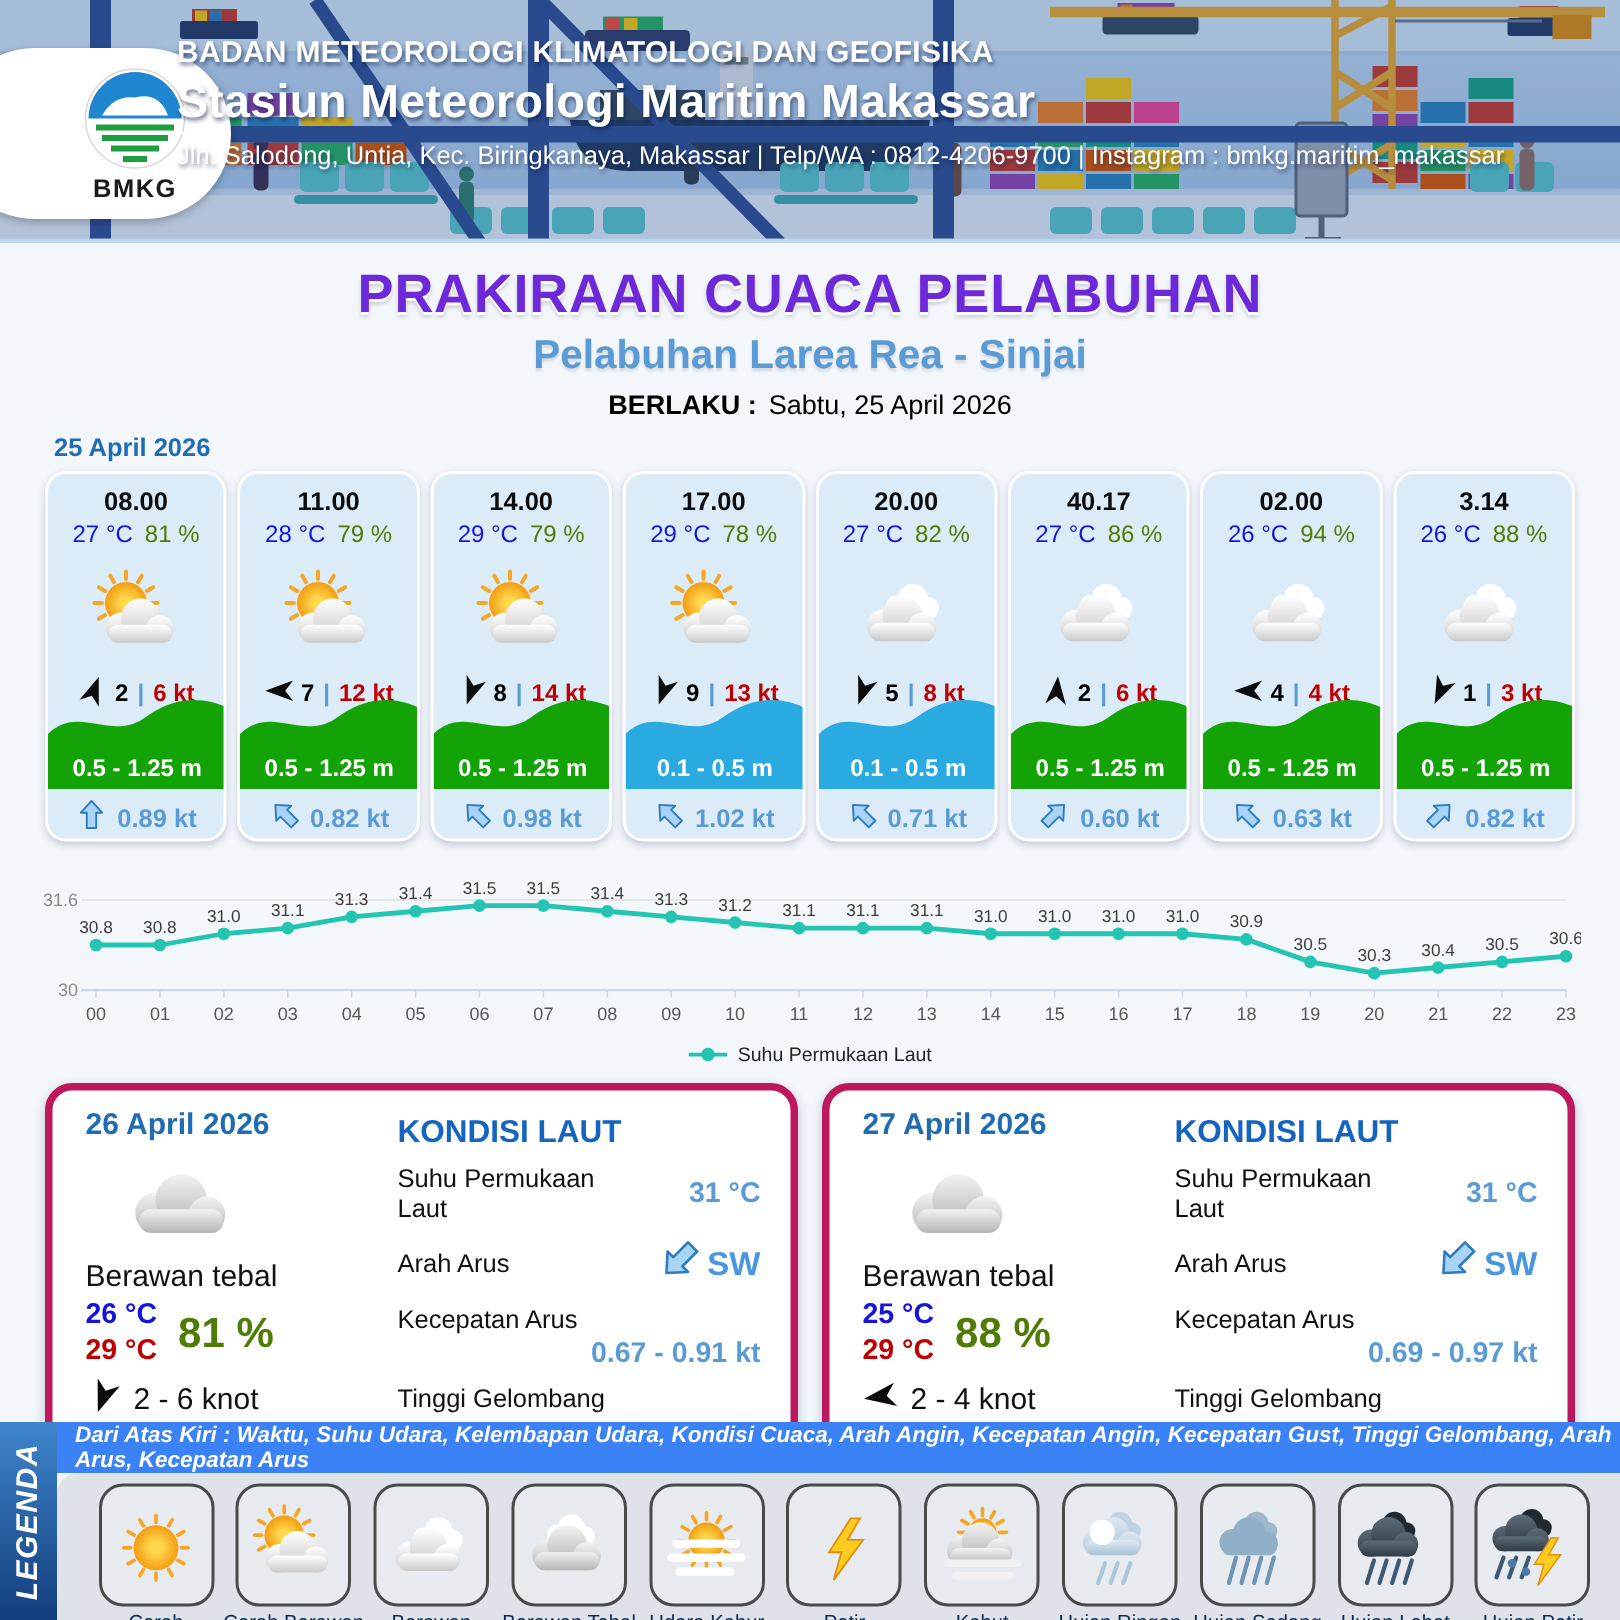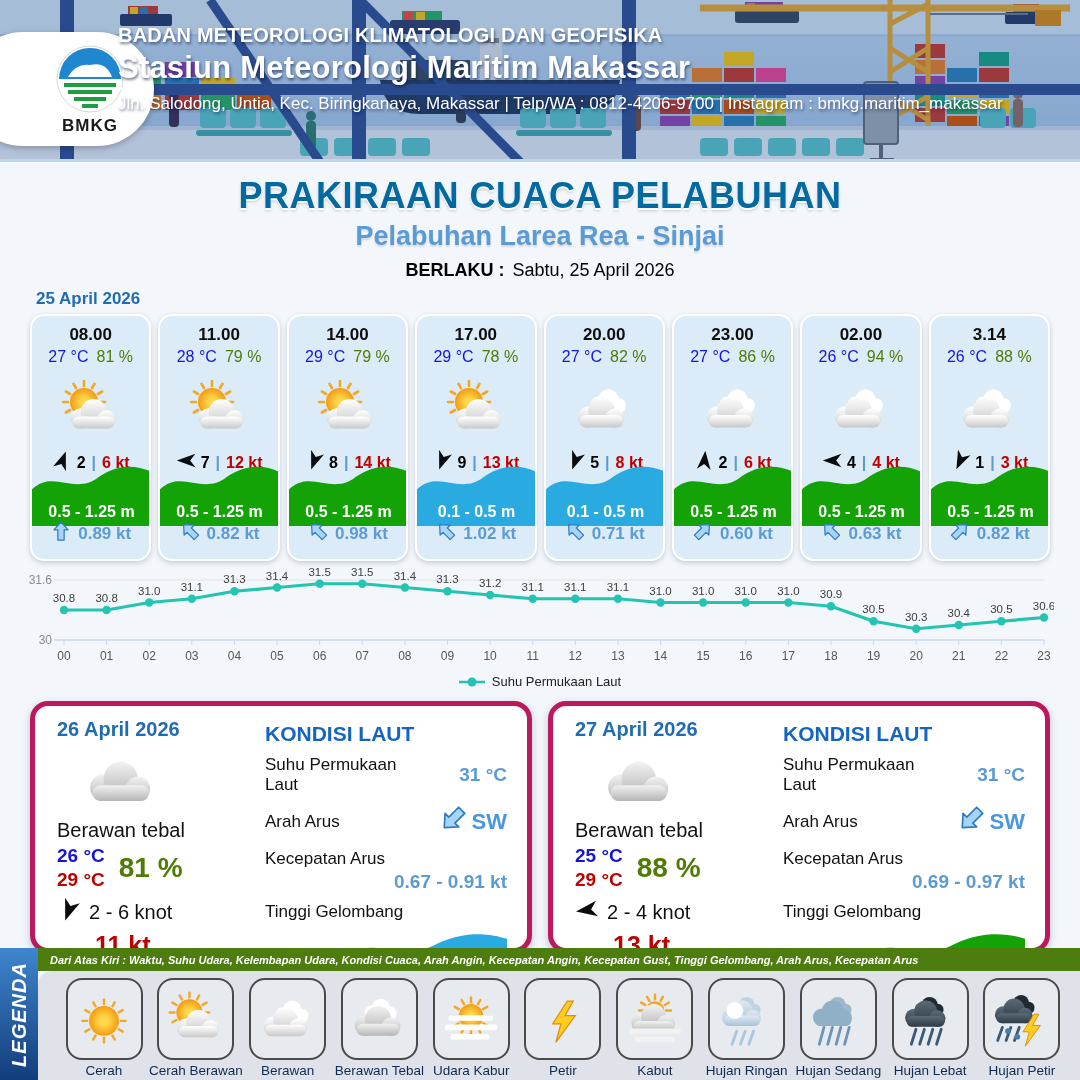--- a/index.html
+++ b/index.html
@@ -11,43 +11,43 @@
   .header-art { position:absolute; inset:0; }
   .logo-pill { position:absolute; left:-34px; top:32px; width:188px; height:114px; background:#fff; border-radius:60px; display:flex; align-items:center; justify-content:flex-end; padding-right:28px; box-shadow:0 2px 6px rgba(0,0,0,.25); }
   .logo-inner { display:flex; flex-direction:column; align-items:center; }
   .logo-text { font-size:17px; font-weight:bold; color:#1a1a1a; letter-spacing:1px; margin-top:1px; }
   .header-text { position:absolute; left:118px; top:24px; color:#fff; text-shadow:1px 2px 3px rgba(10,20,60,.55); }
   .header-org { font-size:20px; font-weight:bold; letter-spacing:.2px; }
   .header-station { font-size:31px; font-weight:bold; margin-top:3px; letter-spacing:.2px; }
   .header-address { font-size:17px; margin-top:8px; font-weight:400; }
 
   
-  .title { text-align:center; margin-top:13px; font-size:36px; font-weight:800; color:#0369a1; letter-spacing:.5px; text-shadow:0 2px 0 #fff, 0 3px 3px rgba(0,0,0,.18); }
+  .title { text-align:center; margin-top:13px; font-size:36px; font-weight:800; color:#6d28d9; letter-spacing:.5px; text-shadow:0 2px 0 #fff, 0 3px 3px rgba(0,0,0,.18); }
   .subtitle { text-align:center; font-size:27px; font-weight:800; color:#5b9bd5; margin-top:4px; text-shadow:0 2px 2px rgba(0,0,0,.12); }
   .validity { display:flex; justify-content:center; gap:60px; margin-top:8px; font-size:18px; color:#000; }
   .validity .pair { display:flex; gap:8px; }
   .vlabel { font-weight:bold; }
   .date-label { margin:8px 0 5px 36px; font-size:17px; font-weight:bold; color:#1f6cb3; }
 
   
   .cards-row { display:flex; gap:7px; margin:0 30px; height:247px; }
   .hour-card { flex:1 1 0; position:relative; background:#dcebf8; border:2px solid #fff; border-radius:14px; box-shadow:0 2px 5px rgba(60,80,120,.25); overflow:hidden; display:flex; flex-direction:column; align-items:center; }
   .hc-time { font-size:17px; font-weight:bold; color:#0d0d0d; margin-top:9px; }
   .hc-th { font-size:16px; font-weight:normal; margin-top:3px; white-space:nowrap; }
   .hc-temp { color:#1414dd; }
   .hc-hum { color:#4e7c04; margin-left:8px; }
   .hc-icon { margin-top:8px; height:70px; display:flex; align-items:center; justify-content:center; }
   .hc-wind { display:flex; align-items:center; gap:4px; font-size:16px; font-weight:bold; margin-top:6px; white-space:nowrap; }
   .hc-wind .pipe { color:#5b9bd5; margin:0 2px; }
   .hc-wind .gust { color:#c00000; }
   .hc-wave { position:absolute; left:0; right:0; bottom:33px; height:68px; }
-  .hc-current { position:absolute; left:0; right:0; bottom:12px; display:flex; align-items:center; justify-content:center; gap:6px; font-size:17px; font-weight:bold; color:#5b9bd5; }
+  .hc-current { position:absolute; left:0; right:0; bottom:0; display:flex; align-items:center; justify-content:center; gap:6px; font-size:17px; font-weight:bold; color:#5b9bd5; }
 
   
-  .chart-wrap { margin:3px 26px 0; }
+  .chart-wrap { margin:23px 26px 0; }
   .chart-legend { display:flex; align-items:center; justify-content:center; gap:7px; font-size:13px; color:#222; margin-top:2px; }
 
   
   .days-row { display:flex; gap:16px; margin:12px 30px 0; }
   .day-card { flex:1 1 0; background:#fff; border:5px solid #be185d; border-radius:18px; box-shadow:0 3px 7px rgba(60,80,120,.3); padding:12px 20px 12px 22px; height:252px; display:flex; gap:10px; }
   .dc-left { width:44%; display:flex; flex-direction:column; }
   .dc-date { font-size:20px; font-weight:bold; color:#1f6cb3; }
   .dc-icon { height:84px; display:flex; align-items:center; padding-left:22px; }
   .dc-cond { font-size:20px; color:#111; margin-top:2px; }
   .dc-temps { display:flex; align-items:center; gap:14px; margin-top:2px; }
@@ -63,21 +63,21 @@
   .sea-val { font-size:19px; font-weight:bold; color:#5b9bd5; white-space:nowrap;margin-left:32px; }
   .sea-arrow { display:flex; align-items:center; gap:4px; font-size:22px; font-weight:bold; color:#4a97e0; }
   .sea-speed { text-align:right; font-size:19px; font-weight:bold; color:#5b9bd5; margin-top:2px; }
   .sea-wave { display:flex; justify-content:flex-end; margin-top:4px; }
 
   
   .legend-section { position:absolute; left:0; bottom:0; width:1080px; height:132px; display:flex; }
   .legend-bar { width:38px; background:linear-gradient(180deg,#3f86cd,#123d7c); display:flex; align-items:center; justify-content:center; }
   .legend-bar span { transform:rotate(-90deg); white-space:nowrap; color:#fff; font-size:20px; font-weight:bold; font-style:italic; letter-spacing:1px; }
   .legend-right { flex:1; display:flex; flex-direction:column; }
-  .legend-note { background:#4d7c0f; color:#fff; font-style:italic; font-size:11px; font-weight:600; height:34px; display:flex; align-items:center; padding-left:12px; }
+  .legend-note { background:#3b82f6; color:#fff; font-style:italic; font-size:15px; font-weight:600; height:34px; display:flex; align-items:center; padding-left:12px; }
   .legend-items { flex:1; background:#dfe3e9; border-top-left-radius:14px; display:flex; justify-content:space-between; padding:7px 14px 2px 22px; }
   .legend-item { display:flex; flex-direction:column; align-items:center; width:88px; }
   .legend-box { width:77px; height:82px; border:2px solid #4a4a4a; border-radius:16px; display:flex; align-items:center; justify-content:center; background:rgba(255,255,255,.25); }
   .legend-label { font-size:13.5px; color:#0d2a52; margin-top:3px; white-space:nowrap; }
 </style>
 </head>
 <body>
 
 <div class="header">
   <svg class="header-art" width="1080" height="162" viewBox="0 0 1080 162">
@@ -660,21 +660,21 @@
           <text x="59.5" y="59" text-anchor="middle" fill="#ffffff" font-size="16" font-weight="bold" font-family="Liberation Sans, sans-serif">0.1 - 0.5 m</text>
         </svg></div>
       <div class="hc-current">
         <span><svg width="22" height="22" viewBox="-14 -14 28 28">
             <path d="M0,-11.5 L9,-1.5 L4,-1.5 L4,11.5 L-4,11.5 L-4,-1.5 L-9,-1.5 Z" fill="#a8d4f7" stroke="#2f7bbf" stroke-width="1.6" stroke-linejoin="round" transform="rotate(-45)"></path>
           </svg></span>
         <span>0.71 kt</span>
       </div>
     </div>
     <div class="hour-card">
-      <div class="hc-time">23.00</div>
+      <div class="hc-time">40.17</div>
       <div class="hc-th"><span class="hc-temp">27 °C</span><span class="hc-hum">86 %</span></div>
       <div class="hc-icon">
         <svg width="70" height="62" viewBox="0 0 66 62">
           <defs>
             <linearGradient id="cg" x1="0" y1="0" x2="0" y2="1">
               <stop offset="0" stop-color="#ffffff"></stop>
               <stop offset="1" stop-color="#c9c9c9"></stop>
             </linearGradient>
 <linearGradient id="cgd" x1="0" y1="0" x2="0" y2="1">
               <stop offset="0" stop-color="#f2f2f2"></stop>

